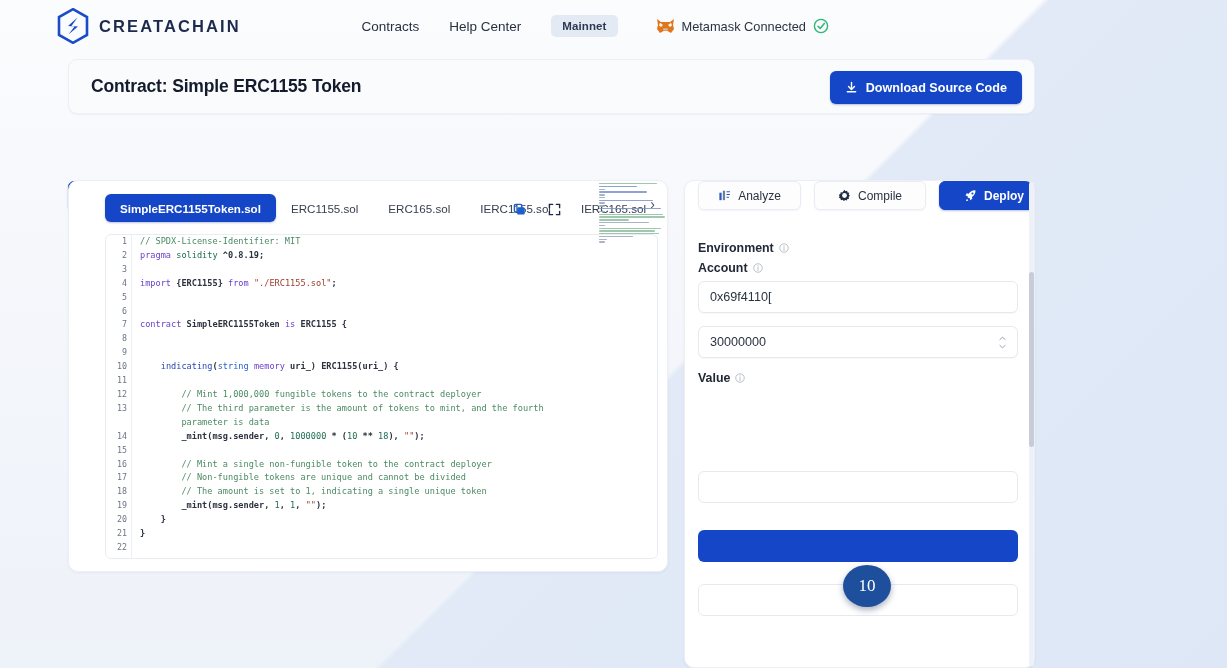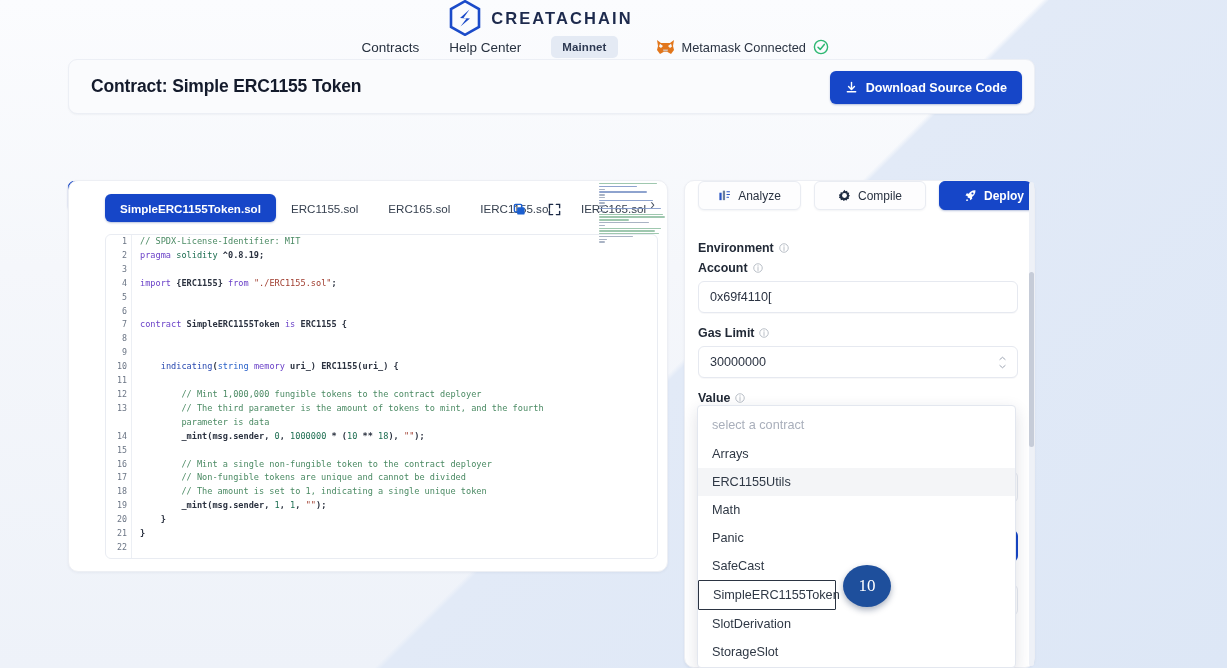--- a/index.html
+++ b/index.html
@@ -14,21 +14,21 @@
     position: relative;
     width: 1227px; height: 668px;
     background:
       linear-gradient(135deg, rgba(255,255,255,0) 55%, #e2eaf7 55.4%, #dde7f6 100%),
       linear-gradient(180deg, #fbfcfe 0%, #f5f7fb 40%, #eef2f9 100%);
   }
 
   
   .topbar {
     position: absolute; left: 0; top: 0; width: 1025px; height: 52px;
-    display: flex; align-items: center; flex-direction: column;
+    display: flex; align-items: center;
   }
   .brand { display: flex; align-items: center; gap: 10px; margin-left: 57px; }
   .brand-mark { width: 32px; height: 36px; display:block; }
   .brand-name {
     font-size: 16.5px; font-weight: 700; letter-spacing: 2.1px;
     color: #1d2a4d;
   }
   .topnav {
     margin-left: auto; margin-right: 196px;
     display: flex; align-items: center; gap: 30px;
@@ -437,28 +437,20 @@
         <svg class="info-ico" viewBox="0 0 12 12">
           <circle cx="6" cy="6" r="5.1" fill="none" stroke="#74808f" stroke-width="1.1"></circle>
           <circle cx="6" cy="3.6" r=".75" fill="#74808f"></circle>
           <path d="M6 5.4 L6 9" stroke="#74808f" stroke-width="1.1" stroke-linecap="round"></path>
         </svg>
       </div>
       <div class="fld">
         <span>0x69f4110[</span>
       </div>
 
-      <div class="fld-label">
-        <span>Gas Limit</span>
-        <svg class="info-ico" viewBox="0 0 12 12">
-          <circle cx="6" cy="6" r="5.1" fill="none" stroke="#74808f" stroke-width="1.1"></circle>
-          <circle cx="6" cy="3.6" r=".75" fill="#74808f"></circle>
-          <path d="M6 5.4 L6 9" stroke="#74808f" stroke-width="1.1" stroke-linecap="round"></path>
-        </svg>
-      </div>
       <div class="fld">
         <span>30000000</span>
         <span class="spin">
           <svg viewBox="0 0 10 6">
               <path d="M1.5 4.5 L5 1.5 L8.5 4.5" fill="none" stroke="#8a93a4" stroke-width="1"></path>
             </svg>
           <svg viewBox="0 0 10 6">
               <path d="M1.5 1.5 L5 4.5 L8.5 1.5" fill="none" stroke="#8a93a4" stroke-width="1"></path>
             </svg>
         </span>
@@ -476,28 +468,16 @@
 
     <div class="ghost-fld" style="top:290px;"></div>
     <div class="ghost-btn" style="top:349px;"></div>
     <div class="ghost-fld" style="top:403px;"></div>
   </div>
 
   <div class="panel-scroll">
     <div class="panel-scroll-thumb"></div>
   </div>
 
-  <div class="dropdown">
-    <div class="dd-spacer"></div>
-    <div class="dd-item placeholder">select a contract</div>
-    <div class="dd-item">Arrays</div>
-    <div class="dd-item hover">ERC1155Utils</div>
-    <div class="dd-item">Math</div>
-    <div class="dd-item">Panic</div>
-    <div class="dd-item">SafeCast</div>
-    <div class="dd-item selected">SimpleERC1155Token</div>
-    <div class="dd-item">SlotDerivation</div>
-    <div class="dd-item">StorageSlot</div>
-  </div>
 
   <div class="badge">10</div>
 
 </div>
 
 </body></html>

